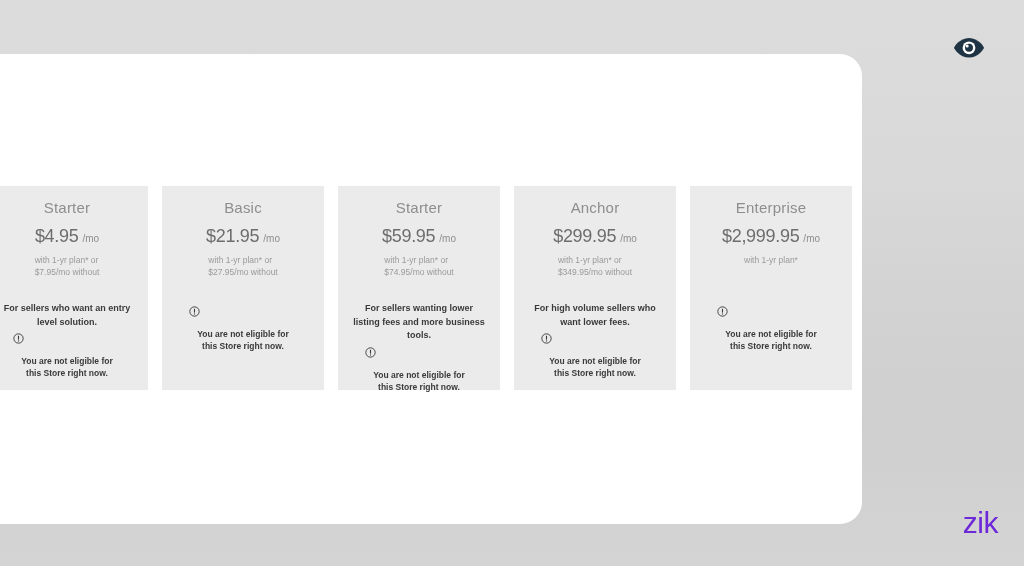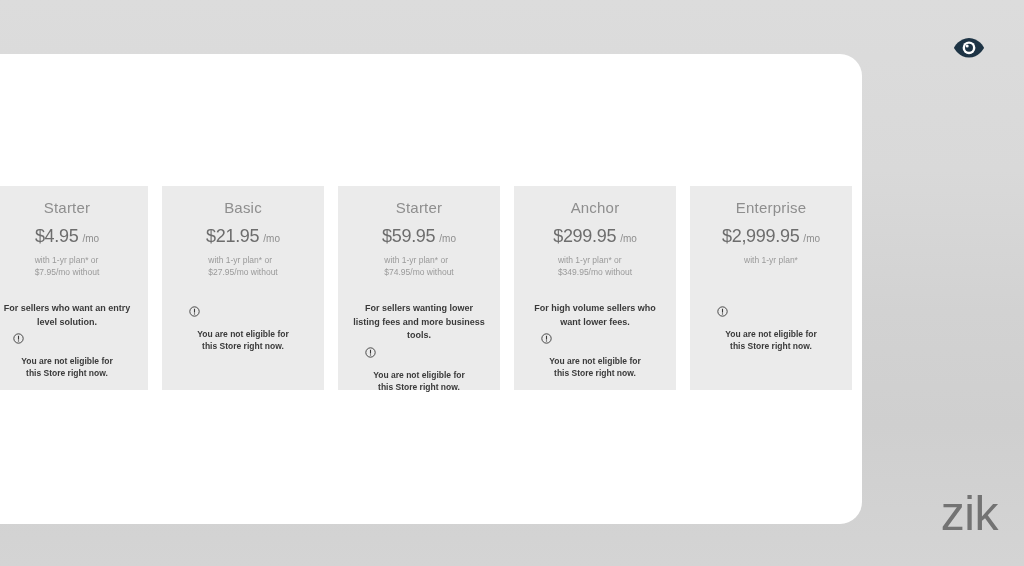--- a/index.html
+++ b/index.html
@@ -131,23 +131,23 @@
     right: 38px;
     top: 34px;
     width: 34px;
     height: 28px;
   }
 
   #zik-logo {
     position: absolute;
     right: 26px;
     bottom: 28px;
-    font-size: 48px;
-    font-weight: 400;
-    color: #737373;
+    font-size: 30px;
+    font-weight: 400;
+    color: #6d28d9;
     letter-spacing: -0.5px;
     line-height: 1;
   }
 </style>
 </head>
 <body>
 
 <div id="white-panel">
 
   <div id="plans-row">

